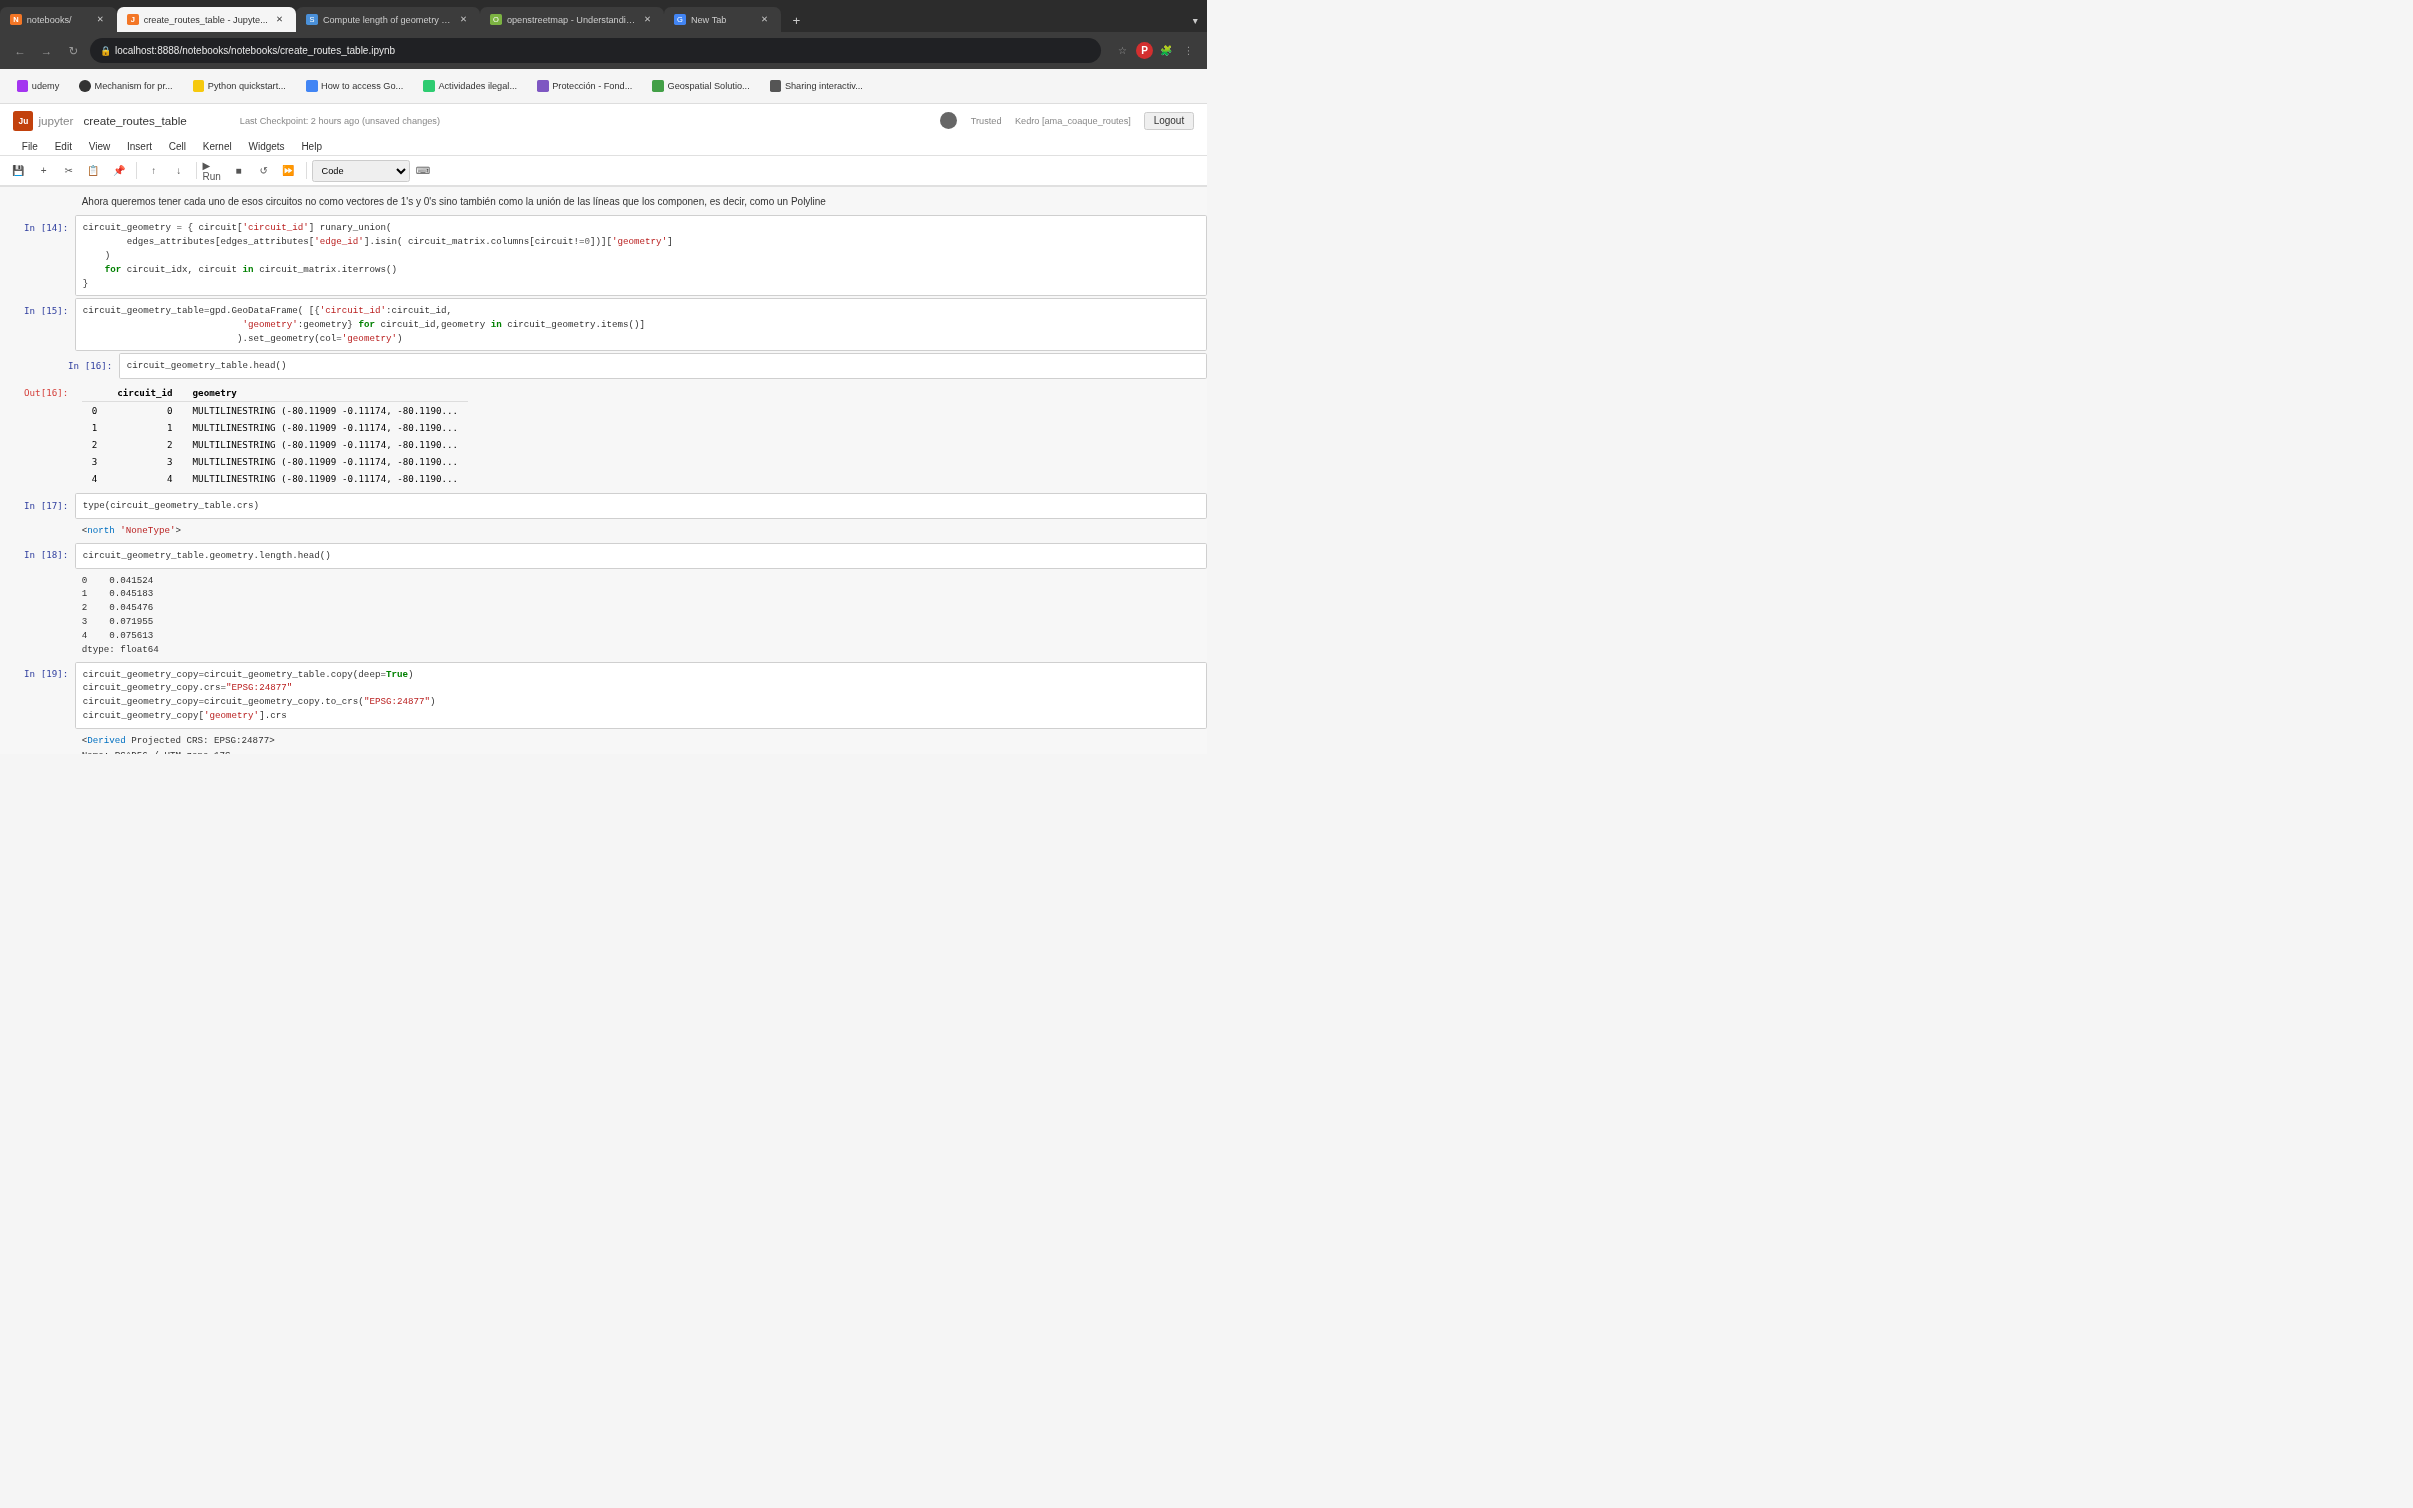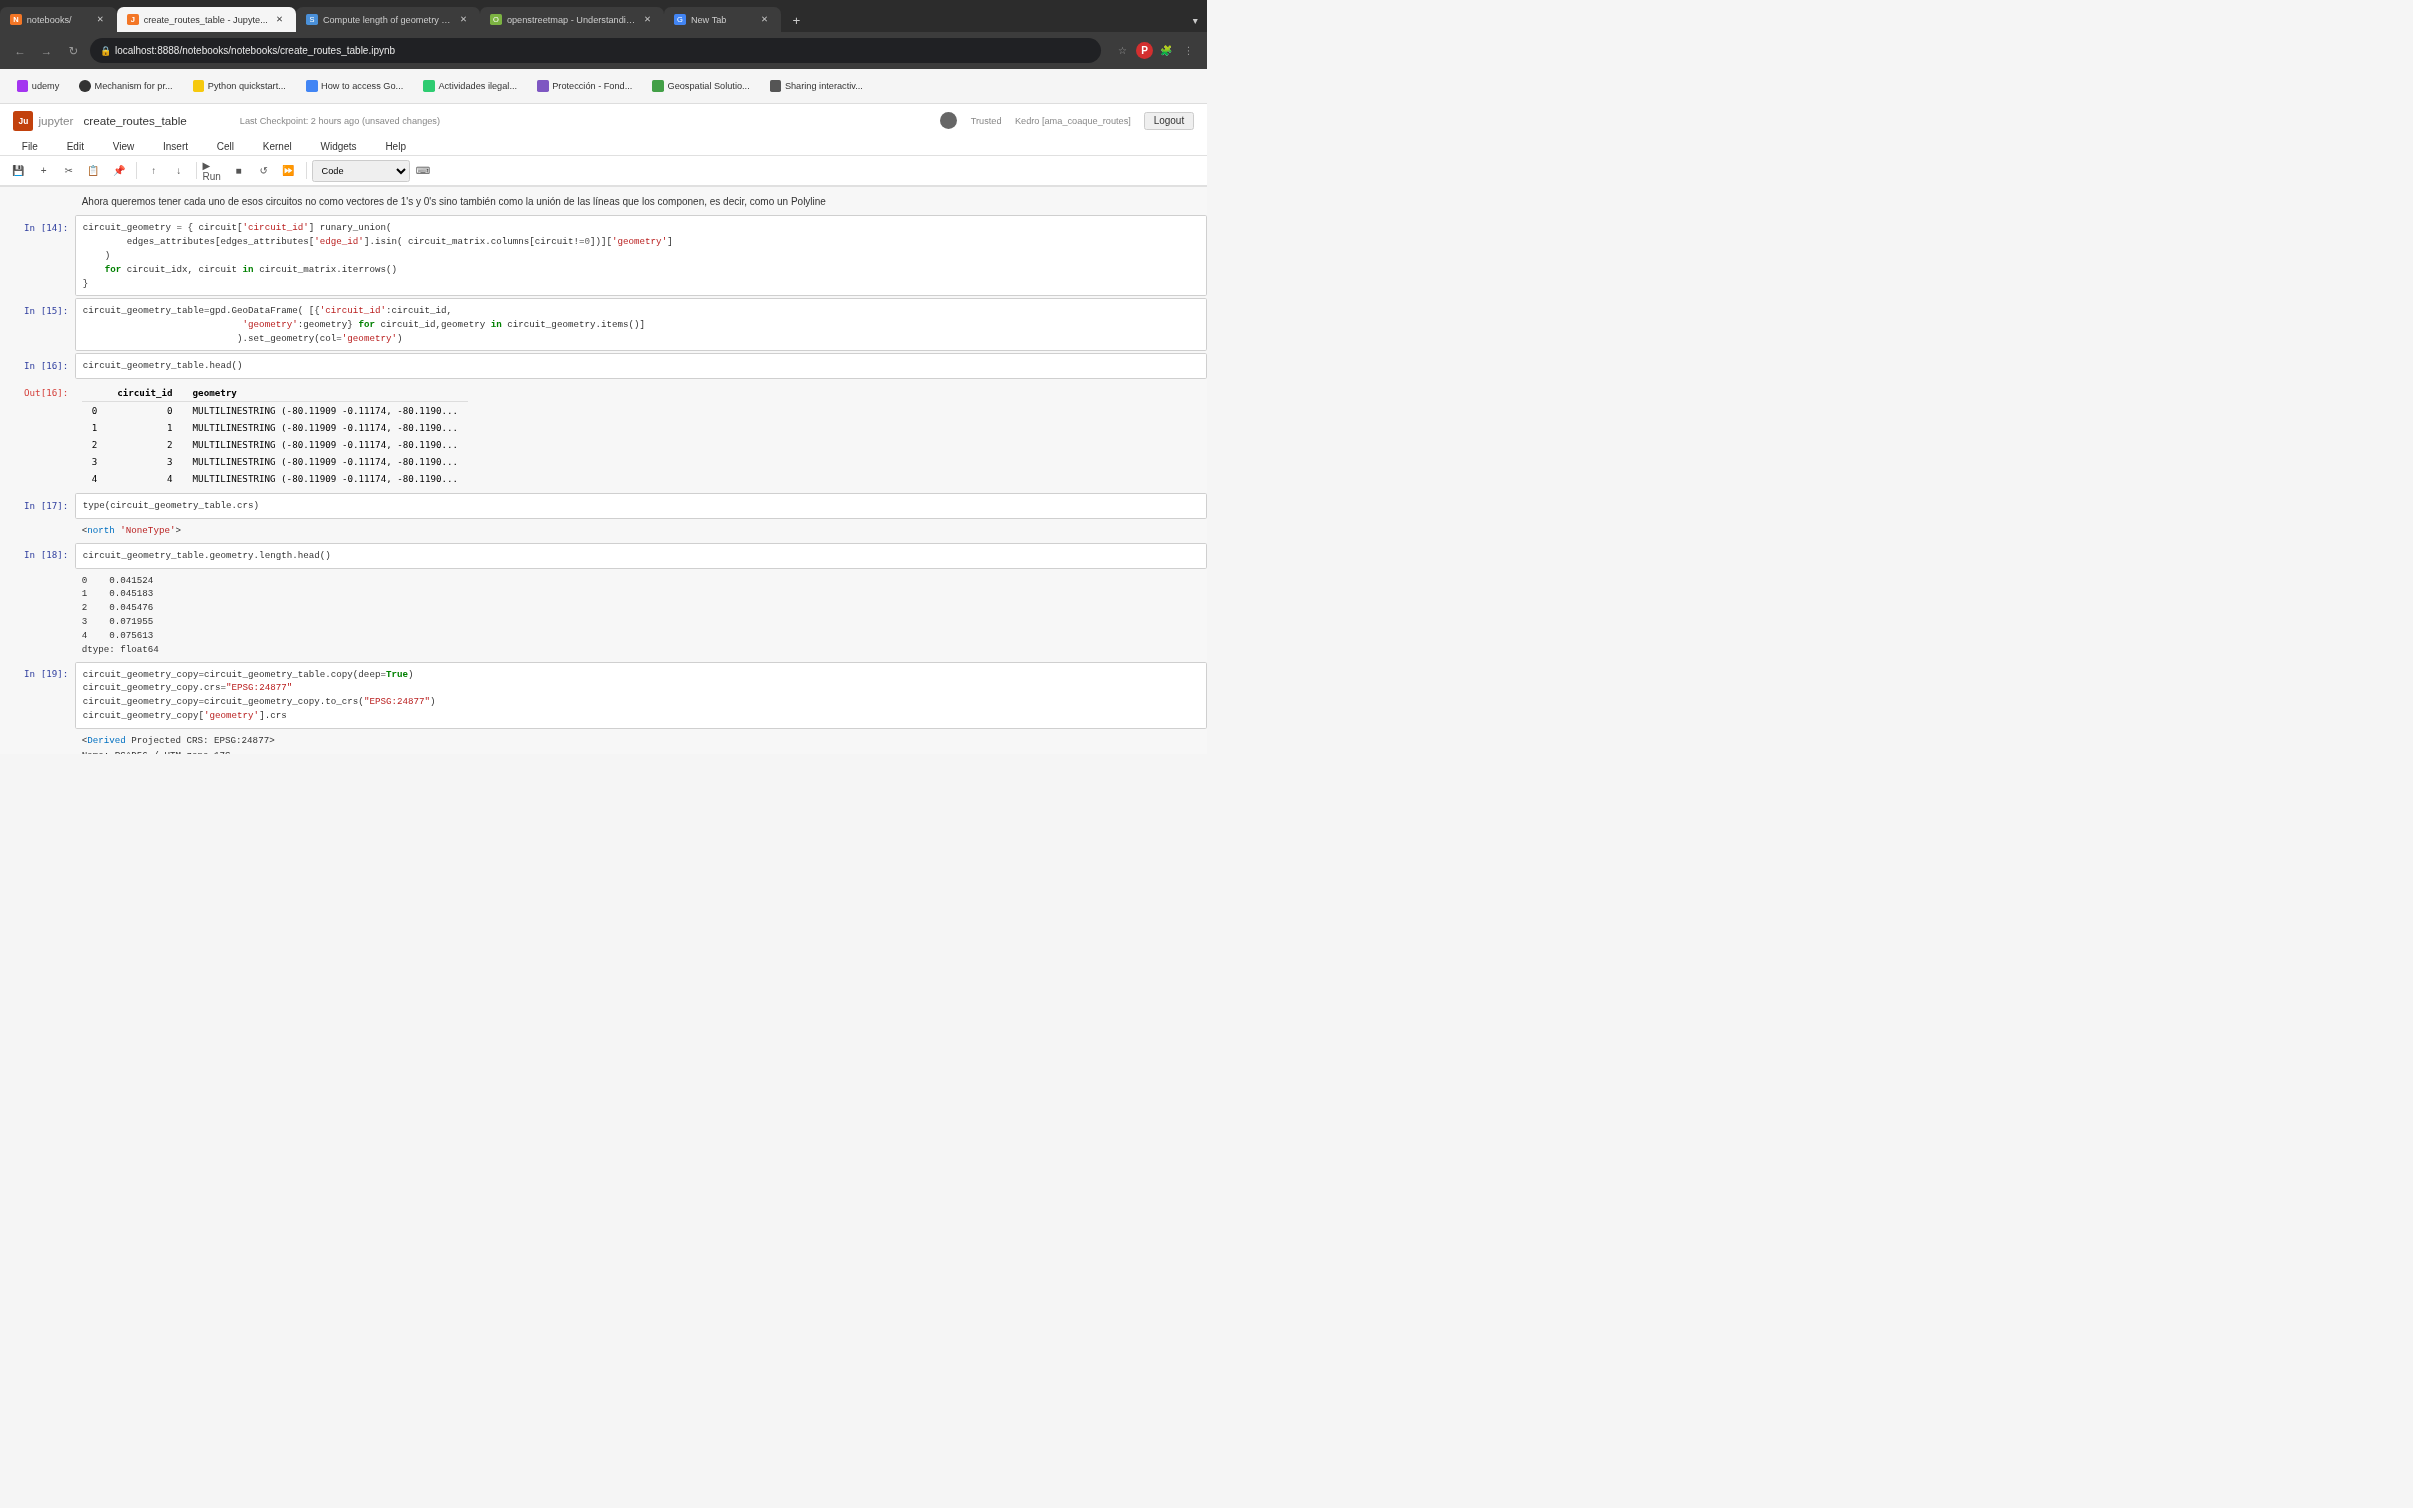--- a/index.html
+++ b/index.html
@@ -29,21 +29,21 @@
     
     .jupyter-container { background: white; height: calc(754px - 96px); overflow: hidden; }
     .jupyter-header { background: white; border-bottom: 0.8px solid #e0e0e0; }
     .jupyter-title-bar { display: flex; align-items: center; padding: 6.7px 13.4px; gap: 10px; }
     .jupyter-logo { display: flex; align-items: center; gap: 5px; }
     .jupyter-logo-img { width: 20px; height: 20px; background: #c2410c; border-radius: 2.5px; display: flex; align-items: center; justify-content: center; color: white; font-size: 8.4px; font-weight: bold; }
     .jupyter-notebook-name { font-size: 11.7px; font-weight: 500; color: #333; }
     .jupyter-checkpoint { font-size: 9.2px; color: #888; margin-left: 43px; }
     .jupyter-trusted { font-size: 9.2px; color: #888; margin-left: auto; }
     .jupyter-logout { font-size: 10px; color: #333; padding: 2.5px 8.4px; border: 0.8px solid #ccc; border-radius: 2.5px; cursor: pointer; }
-    .jupyter-menu { display: flex; gap: 12px; padding: 0 13.4px; border-bottom: 0.8px solid #e0e0e0; align-items: center; }
+    .jupyter-menu { display: flex; gap: 0; padding: 0 13.4px; border-bottom: 0.8px solid #e0e0e0; align-items: center; }
     .jupyter-menu-item { padding: 3.4px 8.4px; font-size: 10px; color: #333; cursor: pointer; }
     .jupyter-toolbar { display: flex; align-items: center; padding: 3.4px 6.7px; gap: 1.7px; border-bottom: 0.8px solid #e0e0e0; }
     .toolbar-btn { width: 23.5px; height: 22px; display: flex; align-items: center; justify-content: center; border: 0.8px solid transparent; border-radius: 2.5px; cursor: pointer; color: #555; font-size: 10px; }
     .toolbar-sep { width: 0.8px; background: #ddd; height: 17px; margin: 0 3.4px; }
     .toolbar-select { height: 22px; padding: 0 5px; border: 0.8px solid #ccc; border-radius: 2.5px; font-size: 9.2px; }
 
     
     .notebook-body { height: calc(754px - 96px - 84px); overflow-y: auto; background: #f7f7f7; padding: 0; }
     .cell { display: flex; margin: 1.7px 0; }
     .cell-prompt { width: 75px; flex-shrink: 0; text-align: right; padding: 6.7px 6.7px 6.7px 3.4px; font-size: 9.2px; color: #888; font-family: monospace; }
@@ -242,21 +242,21 @@
       <div class="cell-body">
         <div class="cell-input">
           <pre style="font-family: 'Courier New', monospace; font-size:9.2px; line-height:1.5; color:#333;">circuit_geometry_table=gpd.GeoDataFrame( [{<span class="str">'circuit_id'</span>:circuit_id,
                              <span class="str">'geometry'</span>:geometry} <span class="kw">for</span> circuit_id,geometry <span class="kw">in</span> circuit_geometry.items()]
                             ).set_geometry(col=<span class="str">'geometry'</span>)</pre>
         </div>
       </div>
     </div>
 
     <div class="cell">
-      <div class="cell-prompt" style="color:#303f9f;">In [16]:</div>
+      <div class="cell-prompt" style="color:#303f9f;margin-left:44px;">In [16]:</div>
       <div class="cell-body">
         <div class="cell-input">
           <pre style="font-family: 'Courier New', monospace; font-size:9.2px; line-height:1.5; color:#333;">circuit_geometry_table.head()</pre>
         </div>
       </div>
     </div>
 
     <div class="cell">
       <div class="cell-prompt" style="color:#d43f3a;">Out[16]:</div>
       <div class="cell-body">

